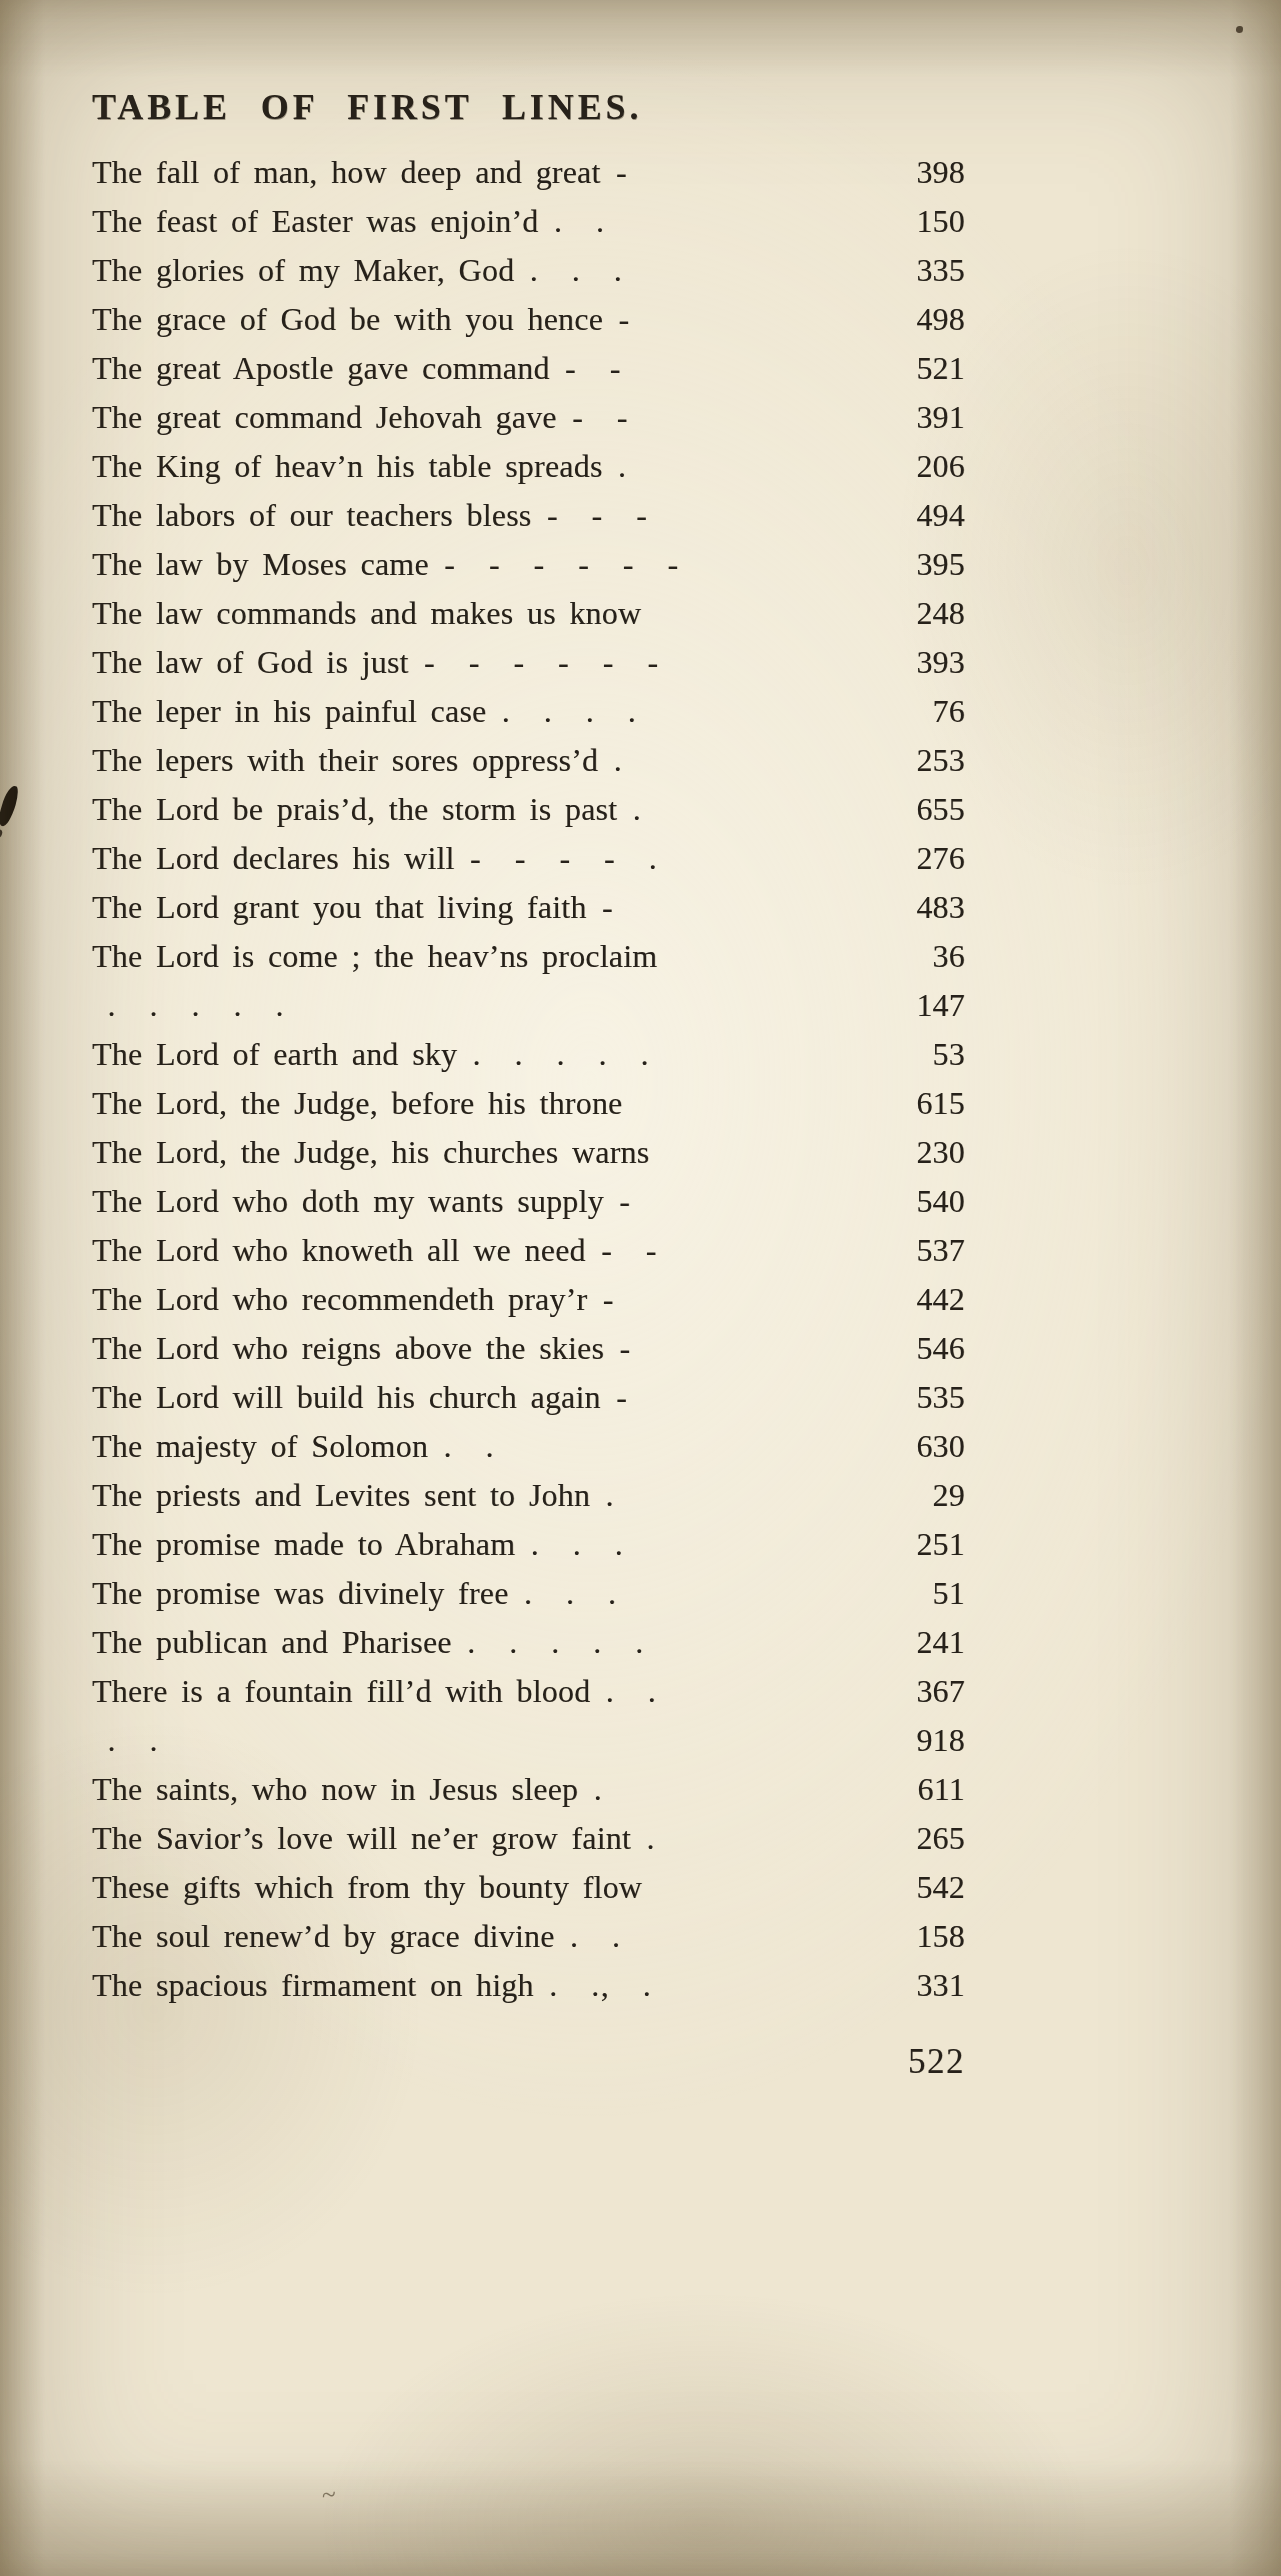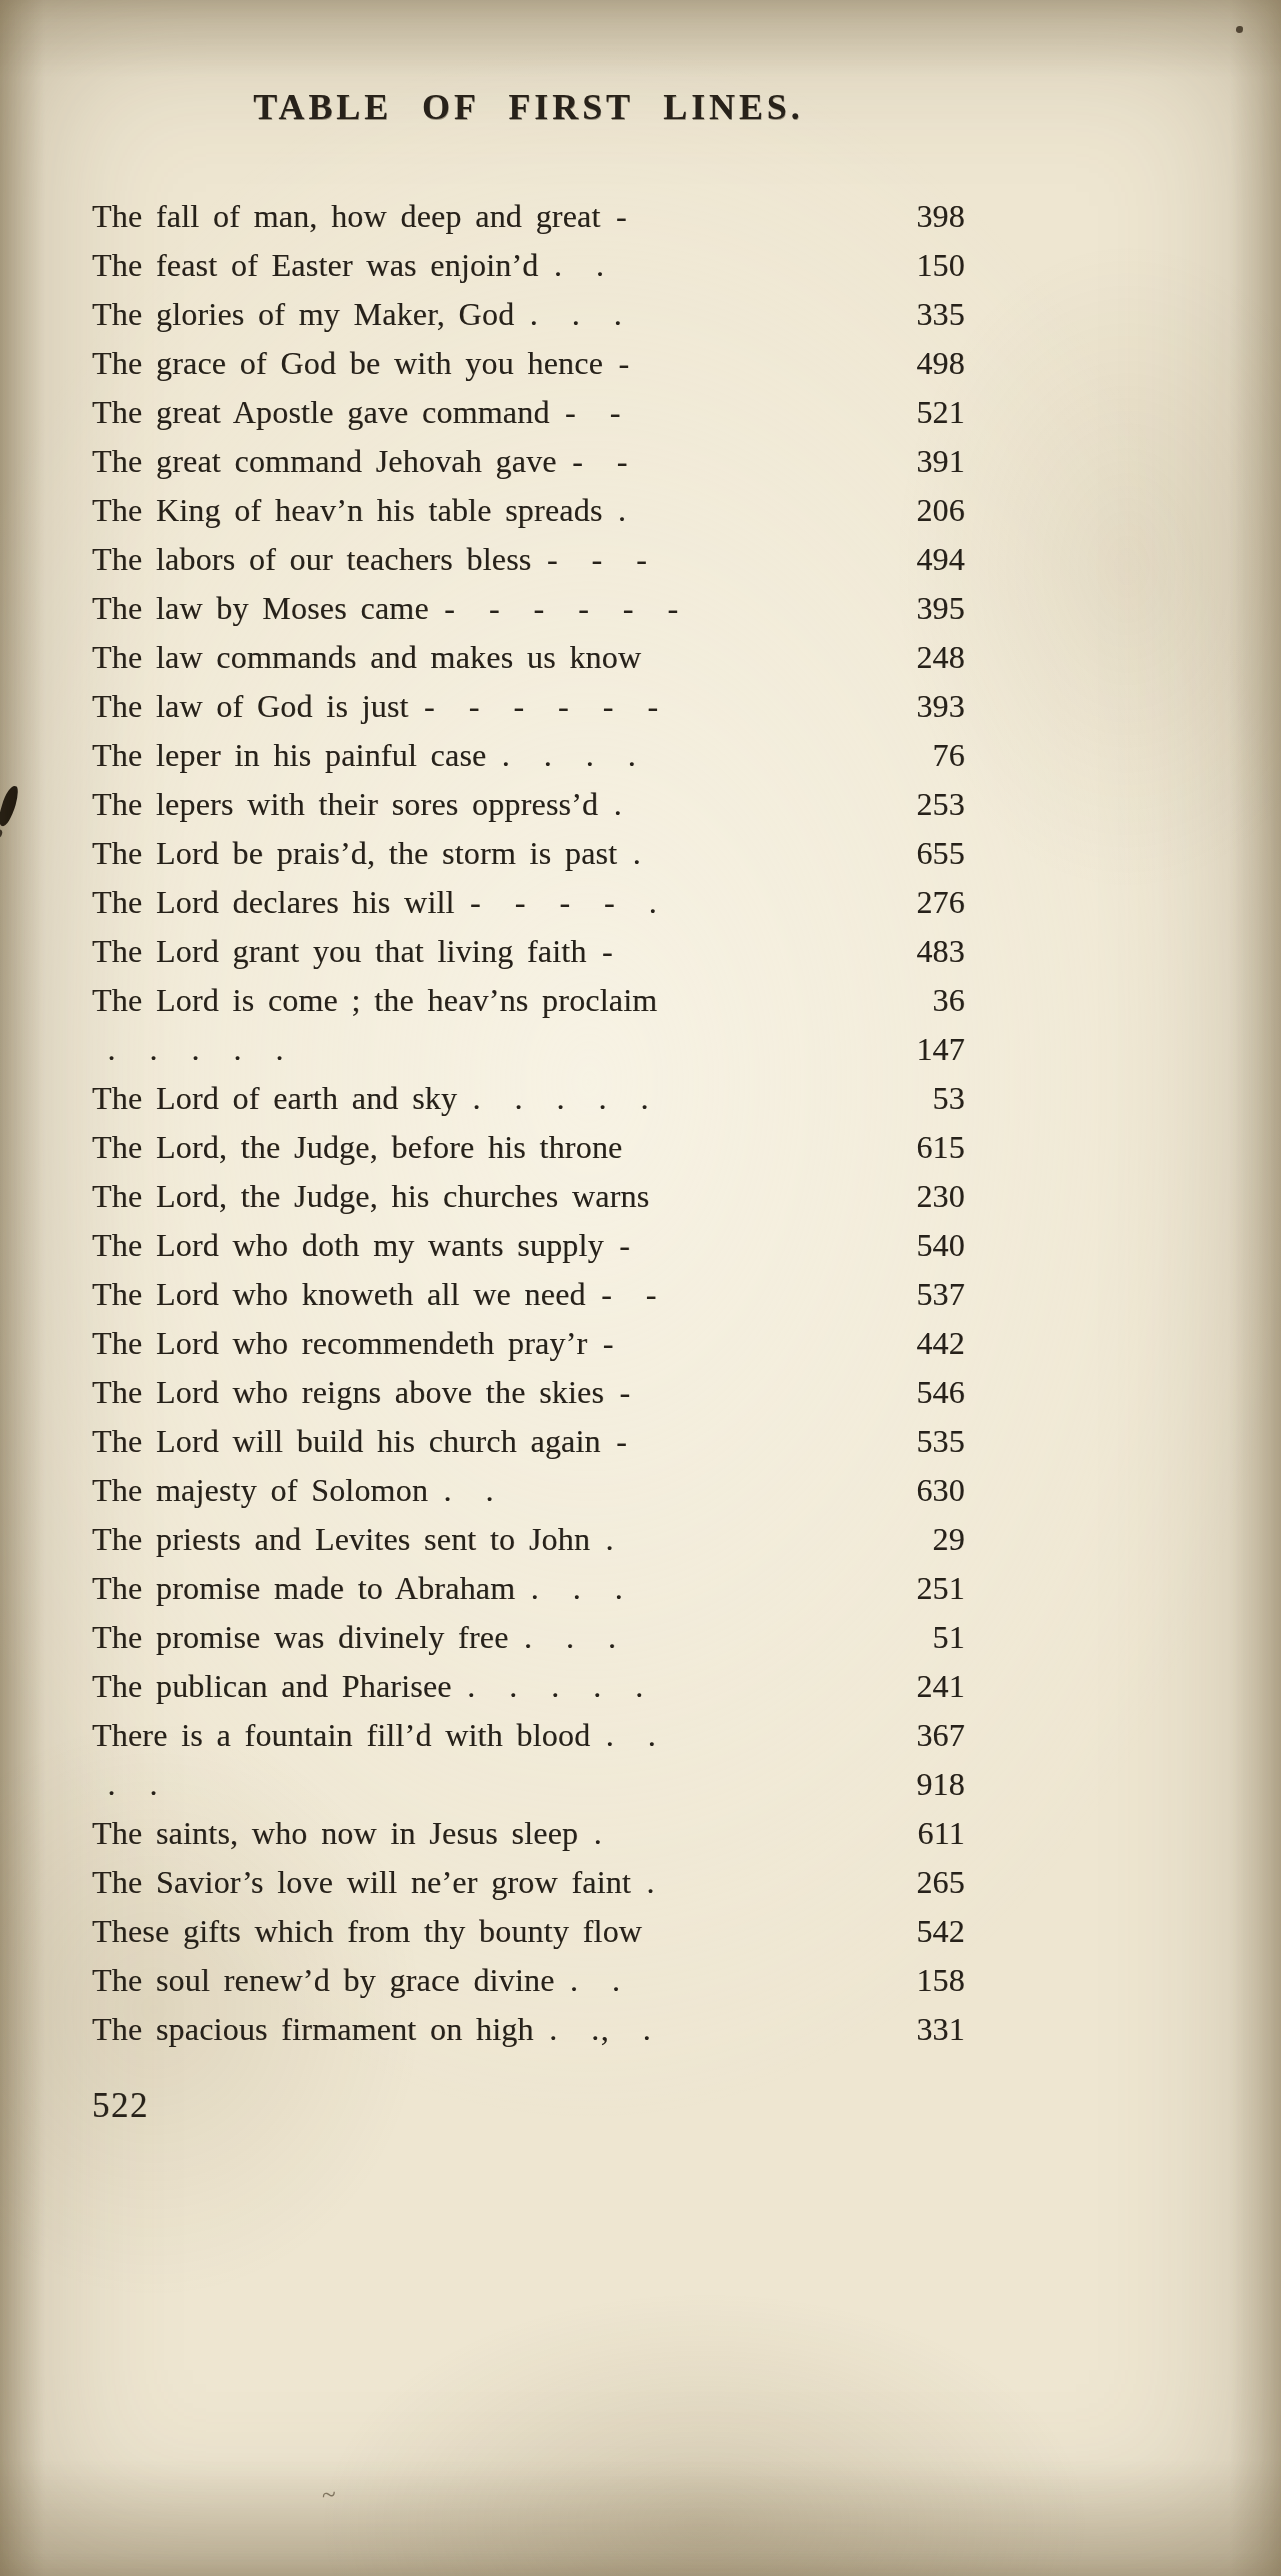--- a/index.html
+++ b/index.html
@@ -34,28 +34,27 @@
     z-index: 5;
   }
   .content {
     position: absolute;
     top: 86px;
     left: 92px;
     width: 873px;
     z-index: 2;
   }
   .title {
-    text-align: center;
     font-weight: 700;
     font-size: 36px;
     letter-spacing: 3.9px;
     word-spacing: 17px;
     color: var(--ink);
     text-shadow: 0.5px 0.5px 0.6px rgba(60,50,35,0.45);
-    margin-bottom: 64px;
+    margin-bottom: 20px;
   }
   .entries { width: 100%; }
   .entry {
     display: flex;
     align-items: center;
     font-size: 32px;
     line-height: 49px;
     height: 49px;
     word-spacing: 5.4px;
     letter-spacing: 0.2px;
@@ -72,21 +71,21 @@
     white-space: nowrap;
   }
   .entry-page {
     flex: 0 0 auto;
     margin-left: 9.2px;
     min-width: 91px;
     text-align: right;
     white-space: nowrap;
   }
   .folio {
-    text-align: left;
+    text-align: right;
     font-size: 35px;
     margin-top: 32px;
     letter-spacing: 1.5px;
     text-shadow: 0.4px 0.4px 0.5px rgba(60,50,35,0.38);
   }
   
   .ink-blot {
     position: absolute;
     left: 1.5px;
     top: 785px;

